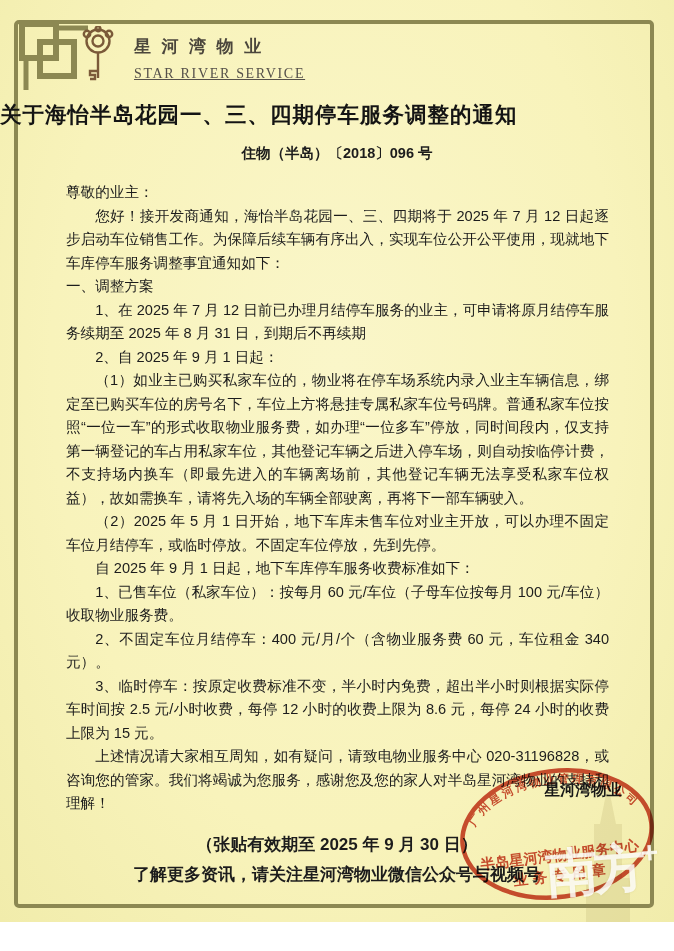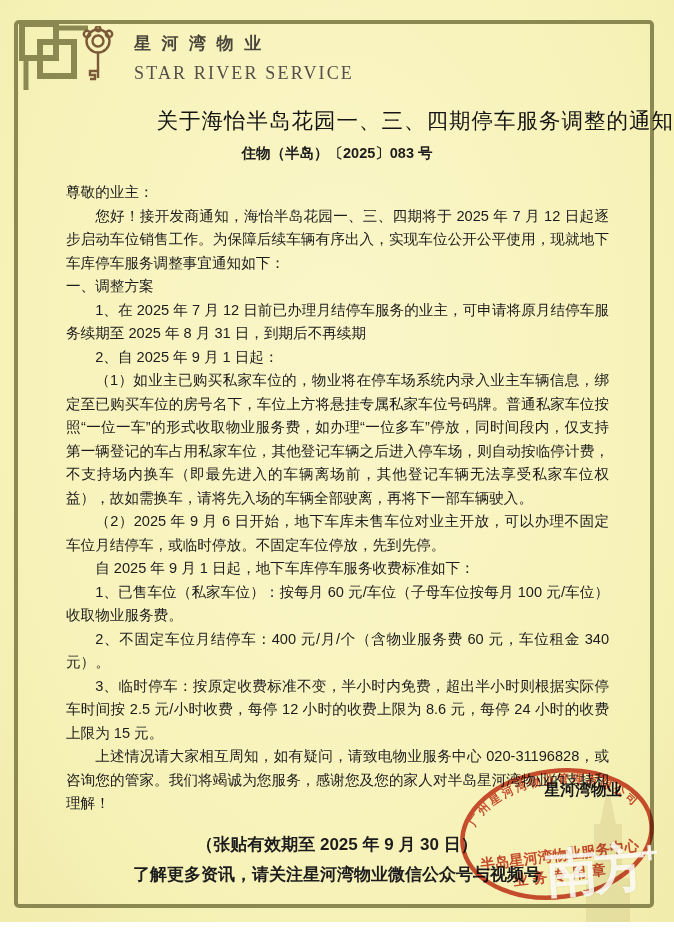--- a/index.html
+++ b/index.html
@@ -9,23 +9,23 @@
     font-family:"Liberation Sans", sans-serif;color:#1c1c1c;
   }
   .frame{
     position:absolute;top:20px;left:14px;right:20px;bottom:14px;
     border:4px solid #8c8852;border-radius:5px;pointer-events:none;
   }
   .knot{position:absolute;top:4px;left:2px;}
   .header{position:absolute;top:26px;left:80px;display:flex;align-items:center;}
   .logo-key{margin-right:18px;}
   .logo-cn{font-size:17px;font-weight:700;letter-spacing:0.62em;color:#4b463c;}
-  .logo-en{font-family:"Liberation Serif", serif;font-size:18px;letter-spacing:0.12em;color:#55504a;margin-top:8px;}
-  .title{position:absolute;top:106px;left:0;width:100%;text-align:right;
-    font-size:21.5px;font-weight:400;letter-spacing:1px;color:#141414;}
+  .logo-en{font-family:"Liberation Serif", serif;font-size:14px;letter-spacing:0.12em;color:#55504a;margin-top:8px;text-decoration:underline;}
+  .title{position:absolute;top:100px;left:0;width:100%;text-align:left;
+    font-size:21.5px;font-weight:700;letter-spacing:1px;color:#141414;}
   .docnum{position:absolute;top:144px;left:0;width:100%;text-align:center;
     font-size:14.5px;font-weight:700;color:#1c1c1c;}
   .content{position:absolute;top:181px;left:66px;width:543px;}
   .content p{margin:0;text-align:justify;font-size:14.6px;line-height:23.5px;font-weight:400;color:#1c1c1c;}
   .p-indent{text-indent:2em;}
   .p-heading{font-weight:800;}
   .p-salutation{font-weight:800;}
   .sign{position:absolute;top:774px;right:52px;text-align:right;z-index:3;
     font-size:15.5px;font-weight:700;line-height:32px;color:#171717;}
   .stamp{position:absolute;top:758px;left:452px;z-index:4;mix-blend-mode:multiply;opacity:0.93;}
@@ -65,30 +65,30 @@
         <path d="M18,45 h-8 v4 h5 v4 h-5"></path>
       </g>
     </svg>
     <div>
       <div class="logo-cn">星河湾物业</div>
       <div class="logo-en">STAR RIVER SERVICE</div>
     </div>
   </div>
 
   <div class="title">关于海怡半岛花园一、三、四期停车服务调整的通知</div>
-  <div class="docnum">住物（半岛）〔2025〕083 号</div>
+  <div class="docnum">住物（半岛）〔2018〕096 号</div>
 
   <div class="content">
     <p class="p-salutation">尊敬的业主：</p>
     <p class="p-indent">您好！接开发商通知，海怡半岛花园一、三、四期将于 2025 年 7 月 12 日起逐步启动车位销售工作。为保障后续车辆有序出入，实现车位公开公平使用，现就地下车库停车服务调整事宜通知如下：</p>
     <p class="p-heading">一、调整方案</p>
     <p class="p-indent">1、在 2025 年 7 月 12 日前已办理月结停车服务的业主，可申请将原月结停车服务续期至 2025 年 8 月 31 日，到期后不再续期</p>
     <p class="p-indent">2、自 2025 年 9 月 1 日起：</p>
     <p class="p-indent">（1）如业主已购买私家车位的，物业将在停车场系统内录入业主车辆信息，绑定至已购买车位的房号名下，车位上方将悬挂专属私家车位号码牌。普通私家车位按照“一位一车”的形式收取物业服务费，如办理“一位多车”停放，同时间段内，仅支持第一辆登记的车占用私家车位，其他登记车辆之后进入停车场，则自动按临停计费，不支持场内换车（即最先进入的车辆离场前，其他登记车辆无法享受私家车位权益），故如需换车，请将先入场的车辆全部驶离，再将下一部车辆驶入。</p>
-    <p class="p-indent">（2）2025 年 9 月 6 日开始，地下车库未售车位对业主开放，可以办理不固定车位月结停车，或临时停放。不固定车位停放，先到先停。</p>
+    <p class="p-indent">（2）2025 年 5 月 1 日开始，地下车库未售车位对业主开放，可以办理不固定车位月结停车，或临时停放。不固定车位停放，先到先停。</p>
     <p class="p-indent">自 2025 年 9 月 1 日起，地下车库停车服务收费标准如下：</p>
     <p class="p-indent">1、已售车位（私家车位）：按每月 60 元/车位（子母车位按每月 100 元/车位）收取物业服务费。</p>
     <p class="p-indent">2、不固定车位月结停车：400 元/月/个（含物业服务费 60 元，车位租金 340 元）。</p>
     <p class="p-indent">3、临时停车：按原定收费标准不变，半小时内免费，超出半小时则根据实际停车时间按 2.5 元/小时收费，每停 12 小时的收费上限为 8.6 元，每停 24 小时的收费上限为 15 元。</p>
     <p class="p-indent">上述情况请大家相互周知，如有疑问，请致电物业服务中心 020-31196828，或咨询您的管家。我们将竭诚为您服务，感谢您及您的家人对半岛星河湾物业的支持和理解！</p>
   </div>
 
   <div class="sign">
     <div>星河湾物业</div>
   </div>

